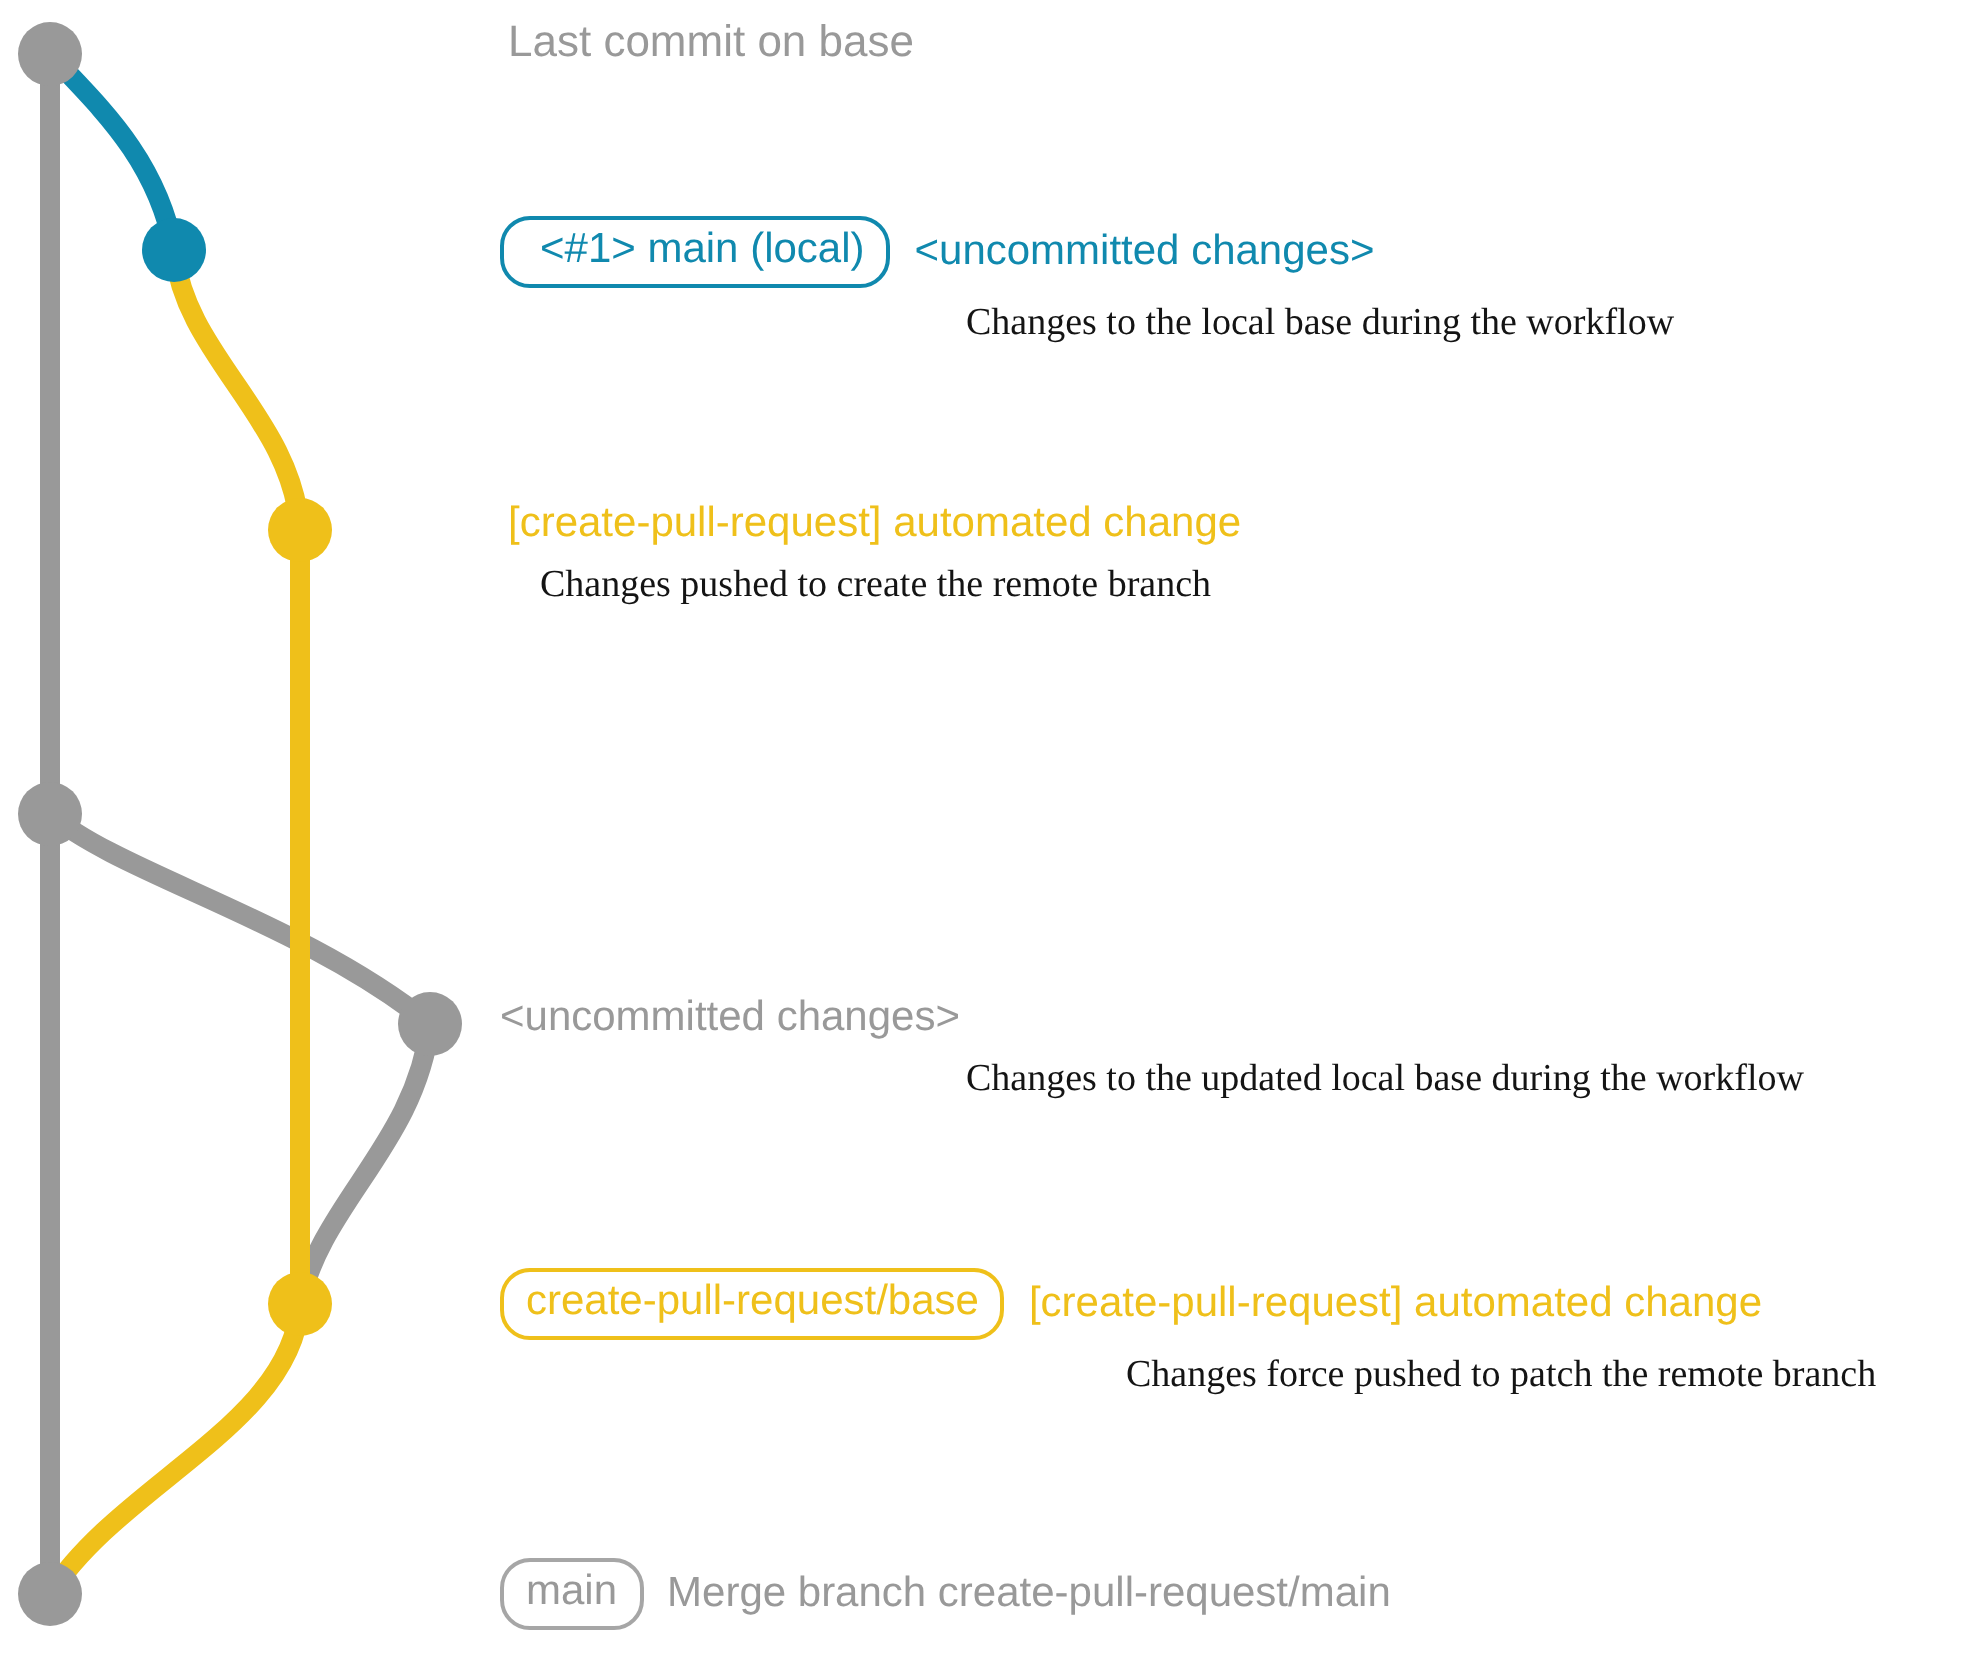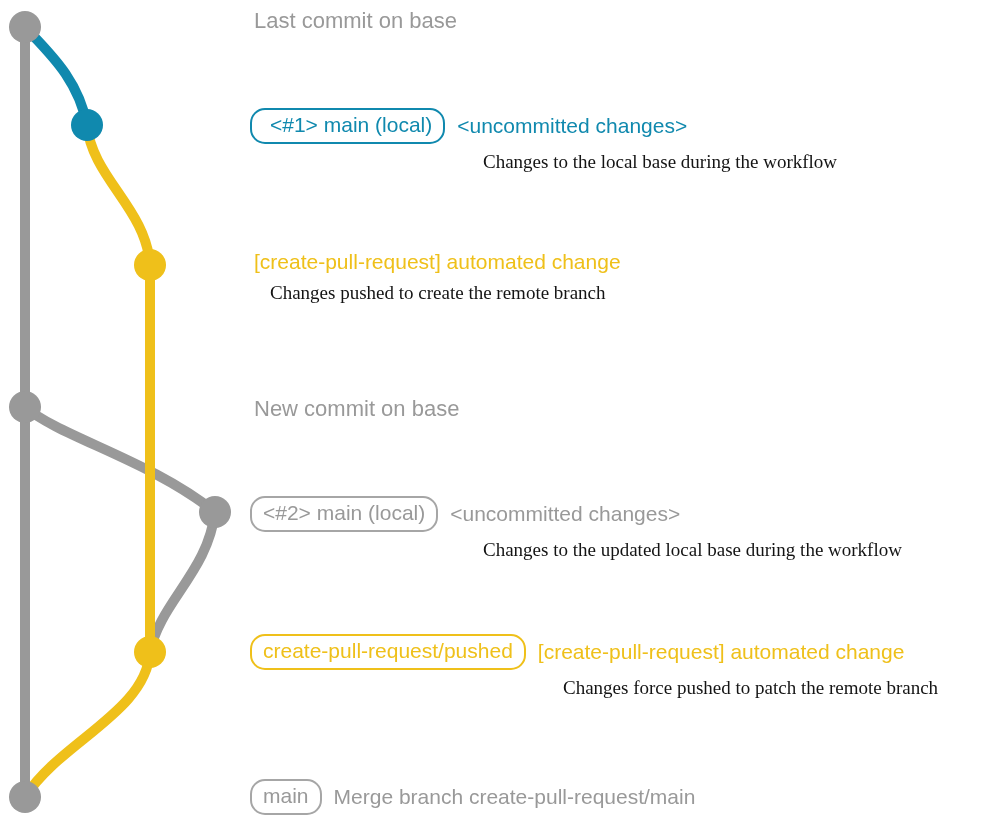--- a/index.html
+++ b/index.html
@@ -141,37 +141,31 @@
     <div class="note">Changes to the local base during the workflow</div>
   </div>
 
   <div class="commit-row" id="row-auto-1">
     <div class="commit-head">
       <span class="subject yellow">[create-pull-request] automated change</span>
     </div>
     <div class="note">Changes pushed to create the remote branch</div>
   </div>
 
-  <div class="commit-row" id="row-base-new">
-    <div class="commit-head">
-      <span class="subject gray">New commit on base</span>
-    </div>
-  </div>
 
   <div class="commit-row" id="row-local-2">
     <div class="commit-head">
-      <span class="ref-badge gray">&lt;#2&gt; main (local)</span>
       <span class="subject gray">&lt;uncommitted changes&gt;</span>
     </div>
     <div class="note">Changes to the updated local base during the workflow</div>
   </div>
 
   <div class="commit-row" id="row-auto-2">
     <div class="commit-head">
-      <span class="ref-badge yellow">create-pull-request/pushed</span>
+      <span class="ref-badge yellow">create-pull-request/base</span>
       <span class="subject yellow">[create-pull-request] automated change</span>
     </div>
     <div class="note">Changes force pushed to patch the remote branch</div>
   </div>
 
   <div class="commit-row" id="row-merge">
     <div class="commit-head">
       <span class="ref-badge gray">main</span>
       <span class="subject gray">Merge branch create-pull-request/main</span>
     </div>

